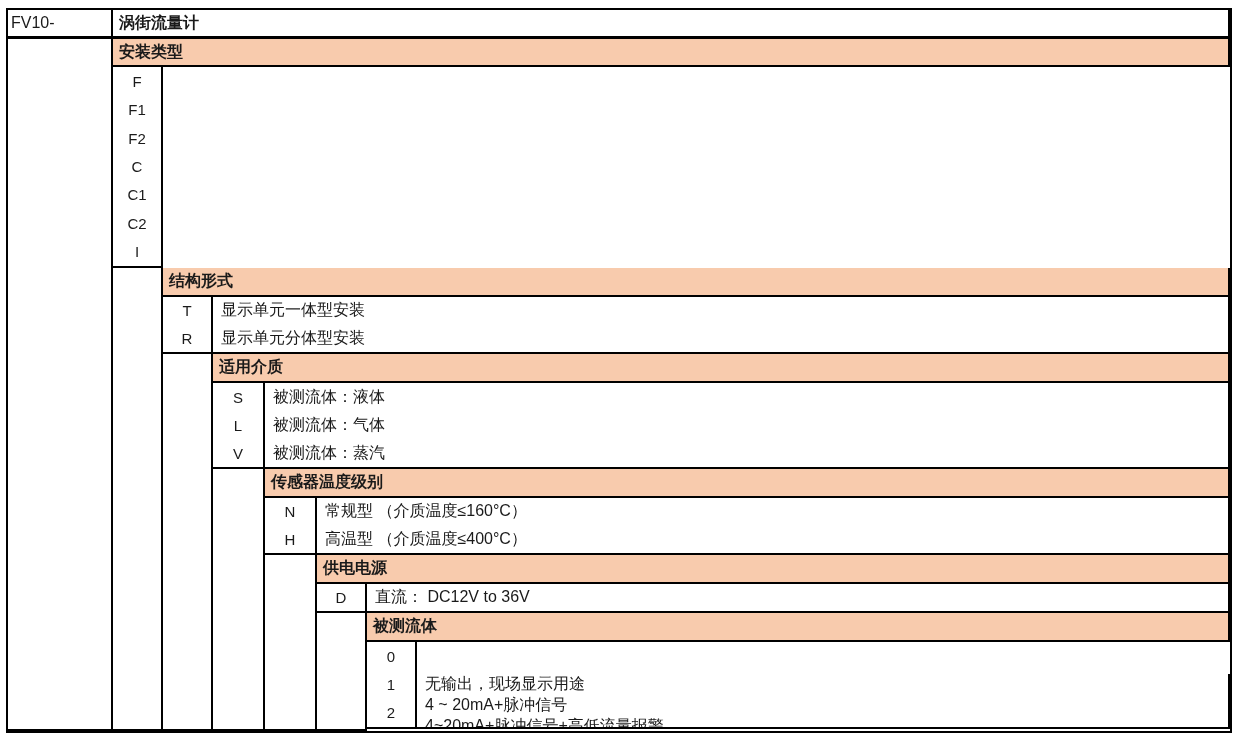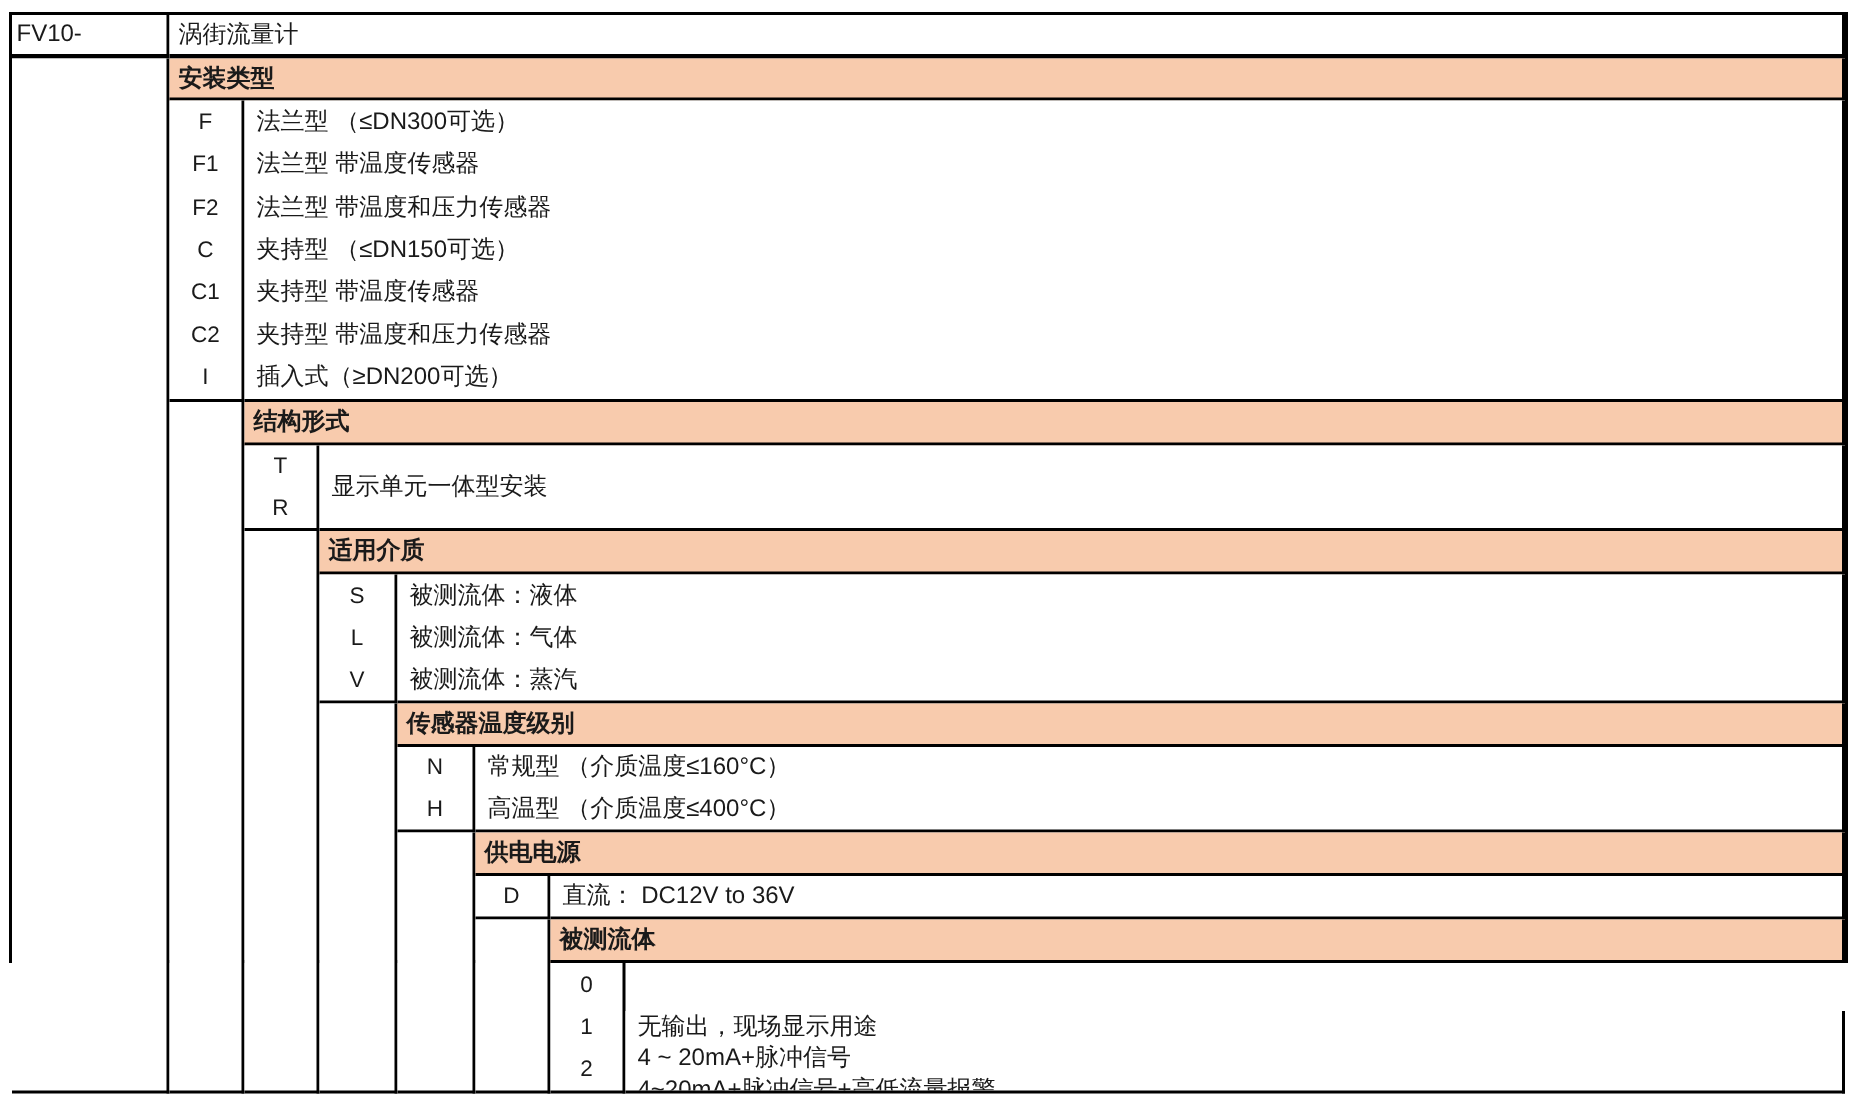--- a/index.html
+++ b/index.html
@@ -2,32 +2,32 @@
 <html style="--peach: #F8CBAD;"><head>
 <meta charset="utf-8">
 <style>
   html,body{margin:0;padding:0;background:#ffffff;}
   body{
     width:1238px;height:745px;position:relative;overflow:hidden;
     font-family:"Liberation Sans","DejaVu Sans",sans-serif;
     color:#1a1a1a;
   }
   #spec-table{
-    position:absolute;left:6px;top:8px;width:1226px;height:634px;
+    position:absolute;left:6px;top:8px;width:1226px;height:725px;
     display:grid;box-sizing:border-box;
     grid-template-columns:105px 50px 50px 52px 52px 50px 50px 1fr;
     grid-template-rows:29px 28px 201px 29px 57px 29px 86px 29px 57px 29px 29px 29px 87px;
     border:2px solid #000;background:#fff;
   }
   .cell{
     border-right:2px solid #000;border-bottom:2px solid #000;
     box-sizing:border-box;background:#fff;overflow:hidden;
   }
   .model-cell{display:flex;align-items:center;padding-left:3px;font-size:16px;}
-  .title-cell{display:flex;align-items:center;padding-left:6px;font-size:16px;border-bottom-width:3px;}
+  .title-cell{display:flex;align-items:center;padding-left:6px;font-size:16px;border-bottom-width:3px;font-weight:bold;}
   .hdr-cell{
     background:var(--peach,#F8CBAD);
     display:flex;align-items:center;padding-left:6px;font-size:16px;font-weight:bold;
   }
   .codes-cell{display:flex;flex-direction:column;}
   .codes-cell .ln{flex:1;display:flex;align-items:center;justify-content:center;font-size:15px;}
   .descs-cell{display:flex;flex-direction:column;}
   .descs-cell .ln{flex:1;display:flex;align-items:center;padding-left:8px;font-size:16px;white-space:nowrap;}
   .spacer-cell{background:#fff;}
 </style>
@@ -42,37 +42,29 @@
 <div class="cell hdr-cell" style="grid-area: 2 / 2 / auto / 9;">安装类型</div>
     <div class="cell codes-cell" style="grid-area: 3 / 2;">
       <div class="ln">F</div>
       <div class="ln">F1</div>
       <div class="ln">F2</div>
       <div class="ln">C</div>
       <div class="ln">C1</div>
       <div class="ln">C2</div>
       <div class="ln">I</div>
     </div>
-    <div class="cell descs-cell" style="grid-area: 3 / 3 / auto / 9;">
-      <div class="ln">法兰型 （≤DN300可选）</div>
-      <div class="ln">法兰型 带温度传感器</div>
-      <div class="ln">法兰型 带温度和压力传感器</div>
-      <div class="ln">夹持型 （≤DN150可选）</div>
-      <div class="ln">夹持型 带温度传感器</div>
-      <div class="ln">夹持型 带温度和压力传感器</div>
-      <div class="ln">插入式（≥DN200可选）</div>
-    </div>
     <div class="cell spacer-cell" style="grid-area: 4 / 2 / 15;"></div>
     <div class="cell hdr-cell" style="grid-area: 4 / 3 / auto / 9;">结构形式</div>
     <div class="cell codes-cell" style="grid-area: 5 / 3;">
       <div class="ln">T</div>
       <div class="ln">R</div>
     </div>
     <div class="cell descs-cell" style="grid-area: 5 / 4 / auto / 9;">
       <div class="ln">显示单元一体型安装</div>
+      <div class="ln">显示单元分体型安装</div>
     </div>
     <div class="cell spacer-cell" style="grid-area: 6 / 3 / 15;"></div>
     <div class="cell hdr-cell" style="grid-area: 6 / 4 / auto / 9;">适用介质</div>
     <div class="cell codes-cell" style="grid-area: 7 / 4;">
       <div class="ln">S</div>
       <div class="ln">L</div>
       <div class="ln">V</div>
     </div>
     <div class="cell descs-cell" style="grid-area: 7 / 5 / auto / 9;">
       <div class="ln">被测流体：液体</div>

